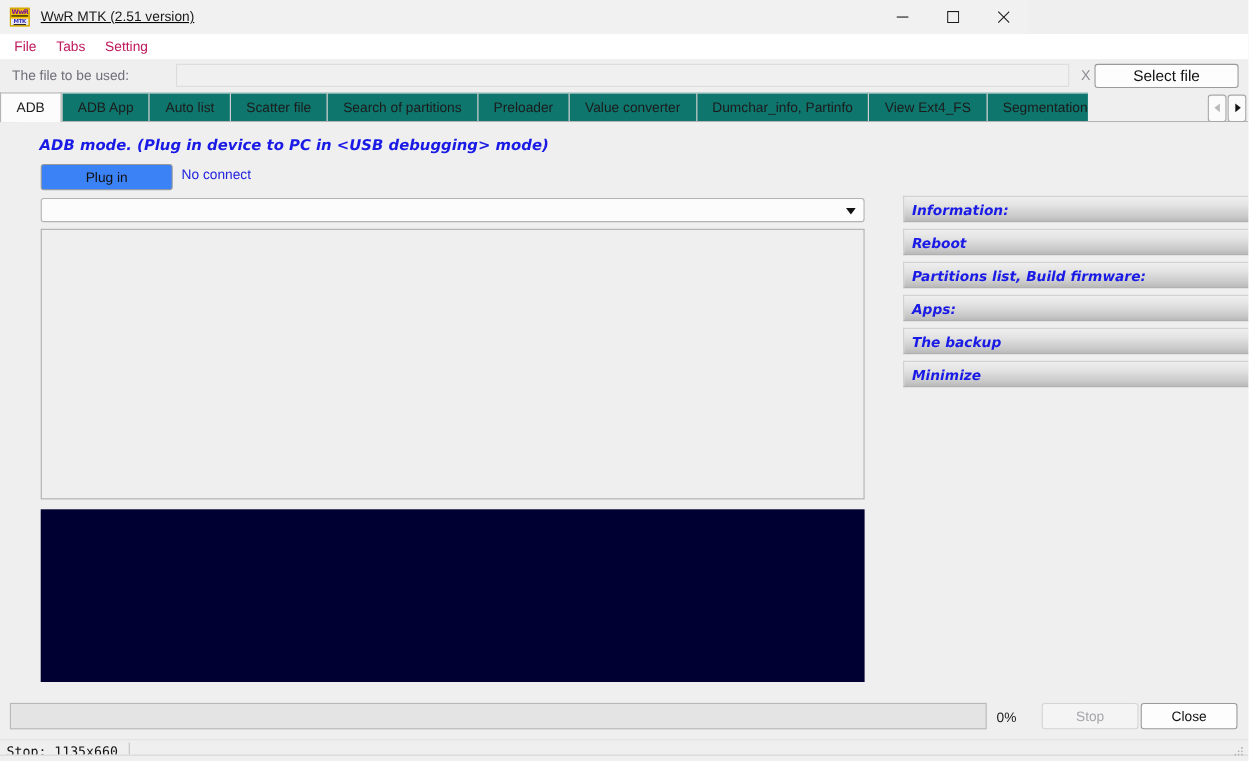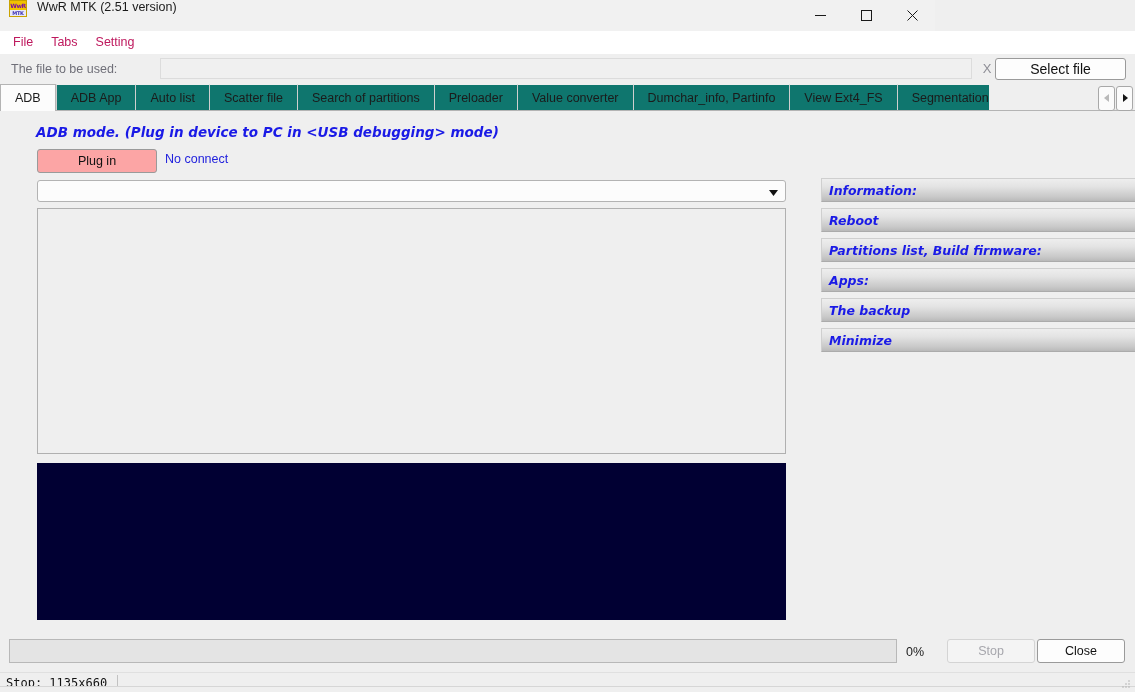--- a/index.html
+++ b/index.html
@@ -15,22 +15,23 @@
     width: 1135px; height: 692px;
     background: #efefef;
     overflow: hidden;
   }
 
   
   .titlebar {
     position: absolute; left: 0; top: 0;
     width: 935px; height: 31px;
     background: #f1f1f1;
-    display: flex; 
+    display: flex; align-items: center;
     border-bottom: 1px solid #f1f1f1;
+    text-decoration: underline;
   }
   .app-icon {
     width: 18px; height: 17px;
     margin-left: 9px; margin-right: 10px;
     background: #f2c200;
     border: 1px solid #c9a200;
     position: relative; flex: none;
     display: flex; flex-direction: column;
     overflow: hidden;
   }
@@ -178,21 +179,21 @@
   .adb-mode-text {
     position: absolute; left: 20px; top: 13px;
     font-size: 13.5px; color: #1a1ae6;
     font-style: italic; font-weight: bold;
     white-space: nowrap;
     font-family: "DejaVu Sans", sans-serif;
   }
   .plugin-btn {
     position: absolute; left: 21px; top: 38px;
     width: 120px; height: 24px;
-    background: #fca5a5;
+    background: #3b82f6;
     border: 1px solid #9a9a9a;
     border-radius: 3px;
     font-size: 12.5px; color: #111;
     display: flex; align-items: center; justify-content: center;
   }
   .no-connect {
     position: absolute; left: 149px; top: 41px;
     font-size: 12.5px; color: #2222dd;
     white-space: nowrap;
   }

